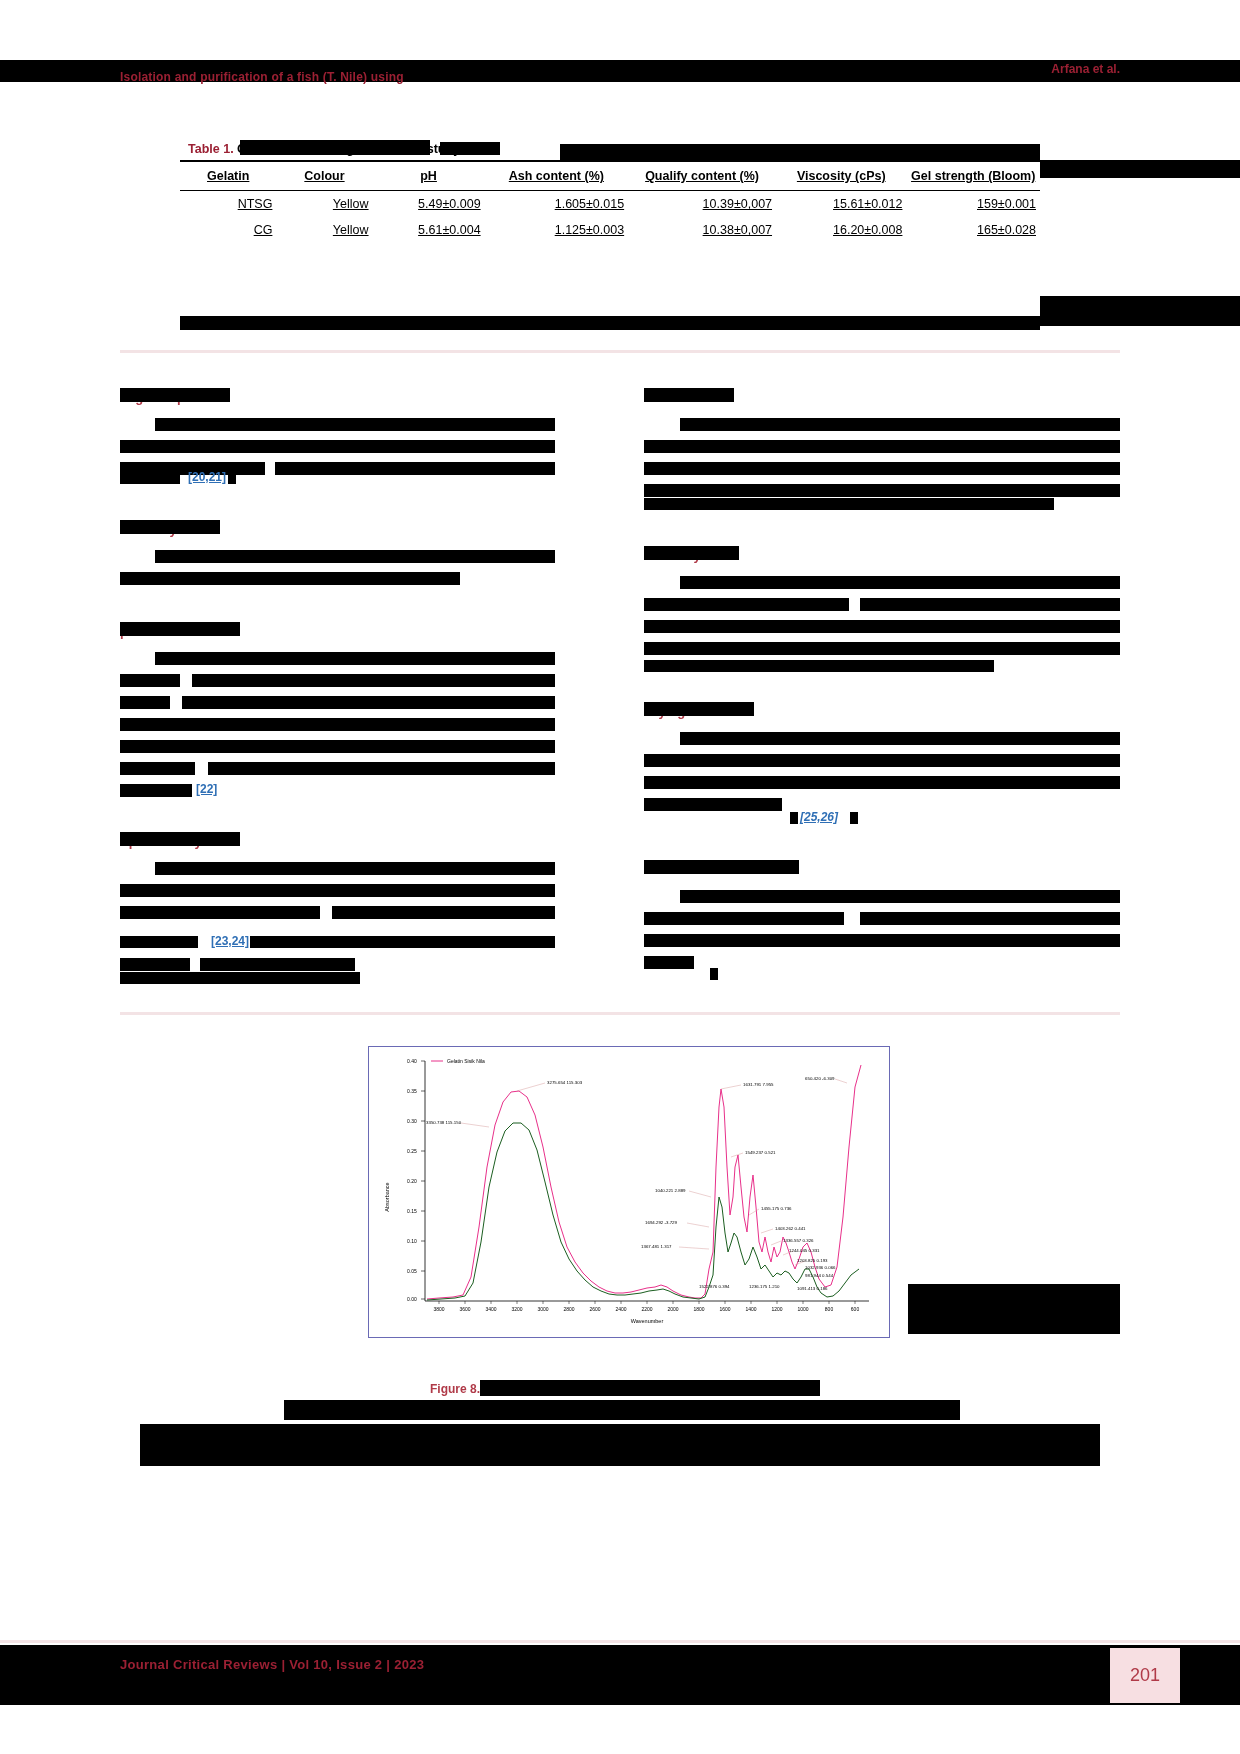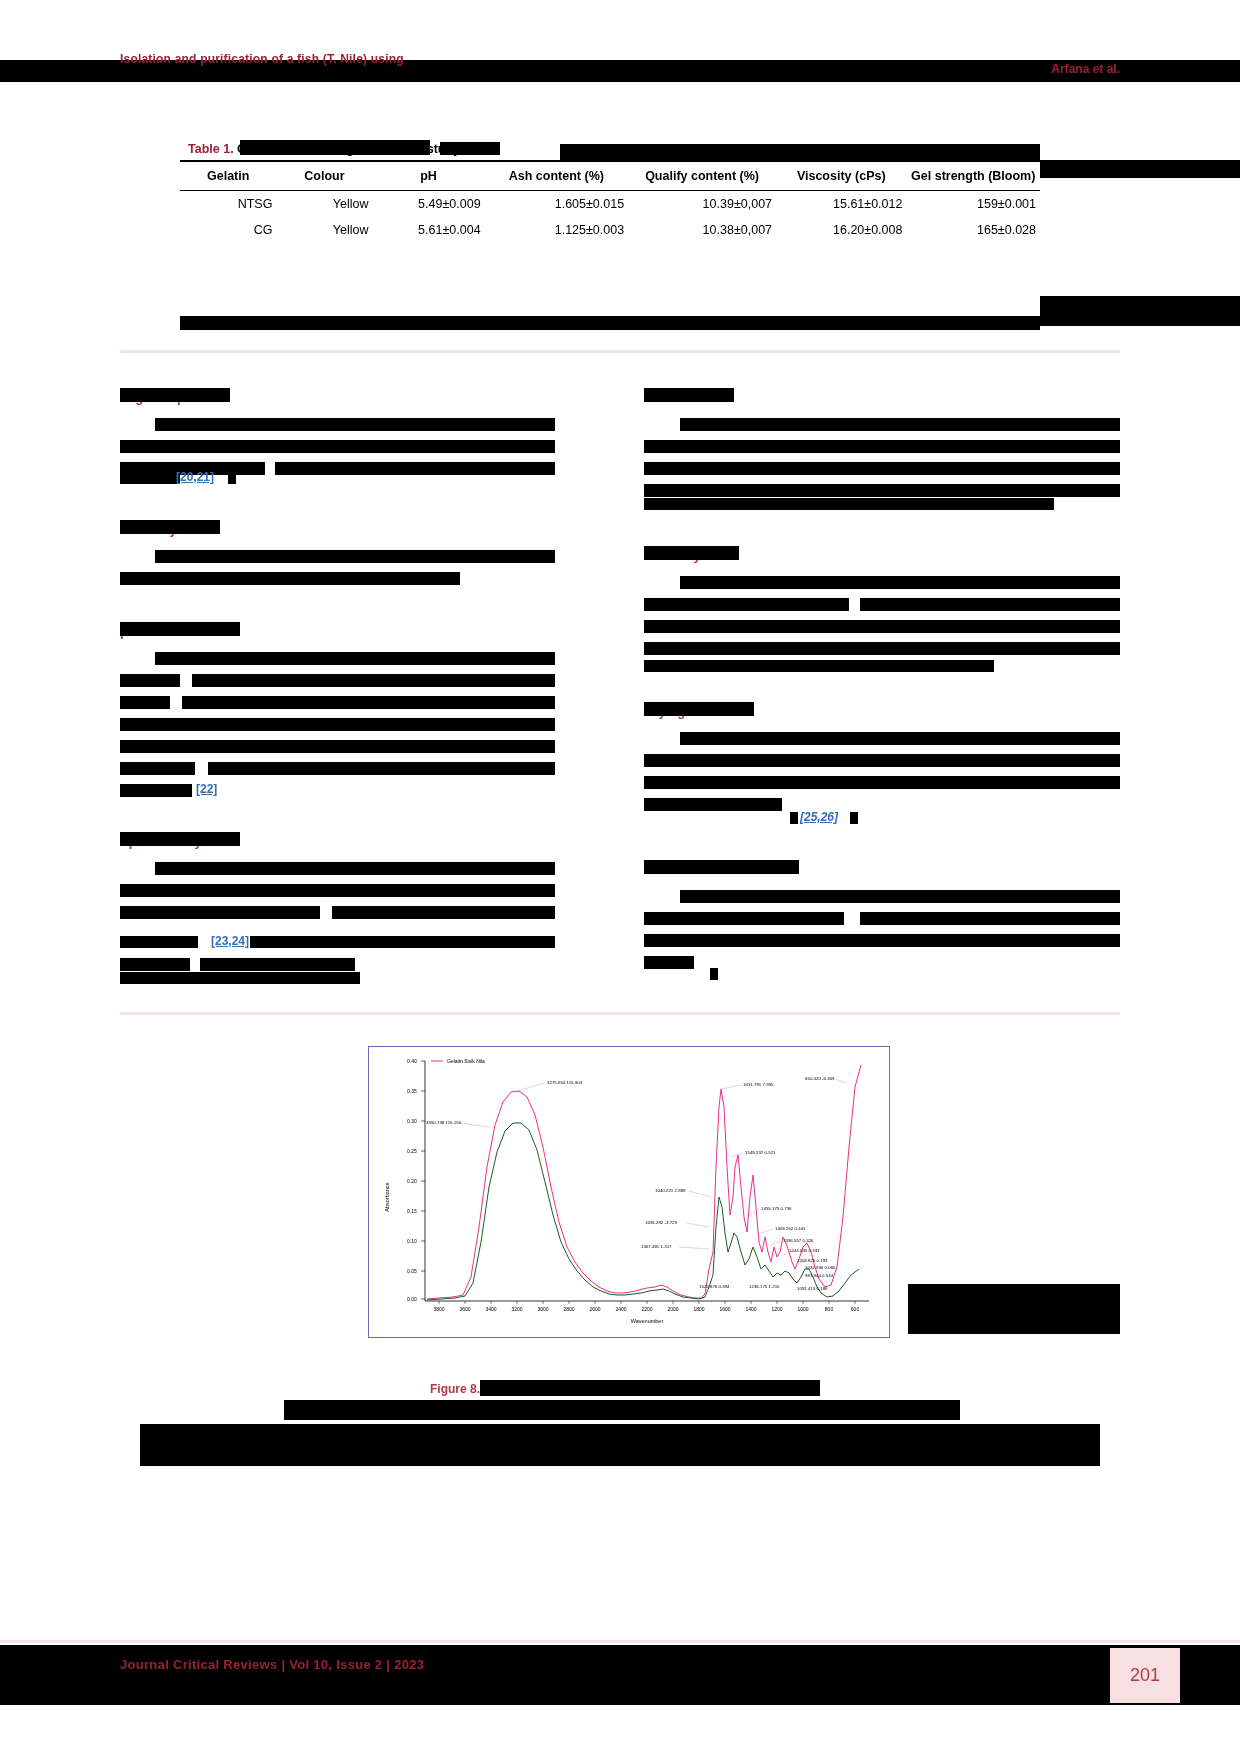--- a/index.html
+++ b/index.html
@@ -7,28 +7,28 @@
     width:1240px;height:1754px;
     background:#ffffff;
     font-family:"Liberation Sans", sans-serif;
     position:relative;
     overflow:hidden;
   }
   .page{position:absolute;inset:0;}
 
   
   .hdr-bar{position:absolute;left:0;top:60px;width:1240px;height:22px;background:#000;}
-  .hdr-left{position:absolute;left:120px;top:52px;font-size:12px;color:#9b2033;font-weight:bold;letter-spacing:.2px;}
+  .hdr-left{position:absolute;left:120px;top:70px;font-size:12px;color:#9b2033;font-weight:bold;letter-spacing:.2px;}
   .hdr-right{position:absolute;right:120px;top:62px;font-size:12px;color:#9b2033;font-weight:bold;}
 
   
   .tbl-caption{position:absolute;left:188px;top:142px;font-size:12.5px;font-weight:bold;color:#9b2033;}
   .tbl-caption .blk{color:#000;}
   .tbl-wrap{position:absolute;left:180px;top:160px;width:860px;}
-  table.data{border-collapse:collapse;width:860px;font-size:12.5px;}
+  table.data{border-collapse:collapse;width:860px;font-size:12.5px;text-decoration:underline;}
   table.data th{
     font-weight:bold;text-align:center;padding:7px 4px;line-height:1.15;
     border-top:2px solid #000;border-bottom:1px solid #000;
   }
   table.data td{text-align:right;padding:6px 4px;}
   table.data tr.last td{border-bottom:2px solid #000;}
   .blackbar{position:absolute;background:#000;}
 
   
   .rbar{position:absolute;background:#000;height:13px;}
@@ -112,21 +112,21 @@
   <div class="rule" style="left:120px;top:350px;width:1000px;"></div>
 
   <div class="heading" style="left:120px;top:390px;">Organoleptic Test</div>
   <div class="blackbar" style="left:120px;top:388px;width:110px;height:14px;"></div>
 
   <div class="rbar" style="left:155px;top:418px;width:400px;"></div>
   <div class="rbar" style="left:120px;top:440px;width:435px;"></div>
   <div class="rbar" style="left:120px;top:462px;width:145px;"></div>
   <div class="rbar" style="left:275px;top:462px;width:280px;"></div>
   <div class="rbar" style="left:120px;top:472px;width:60px;height:12px;"></div>
-  <div class="link" style="left:176px;top:470px;">[20,21]</div>
+  <div class="link" style="left:188px;top:470px;">[20,21]</div>
   <div class="rbar" style="left:228px;top:472px;width:8px;height:12px;"></div>
 
   <div class="heading" style="left:120px;top:522px;">Viscosity Test</div>
   <div class="blackbar" style="left:120px;top:520px;width:100px;height:14px;"></div>
 
   <div class="rbar" style="left:155px;top:550px;width:400px;"></div>
   <div class="rbar" style="left:120px;top:572px;width:340px;"></div>
 
   <div class="heading" style="left:120px;top:624px;">pH Measurement</div>
   <div class="blackbar" style="left:120px;top:622px;width:120px;height:14px;"></div>

